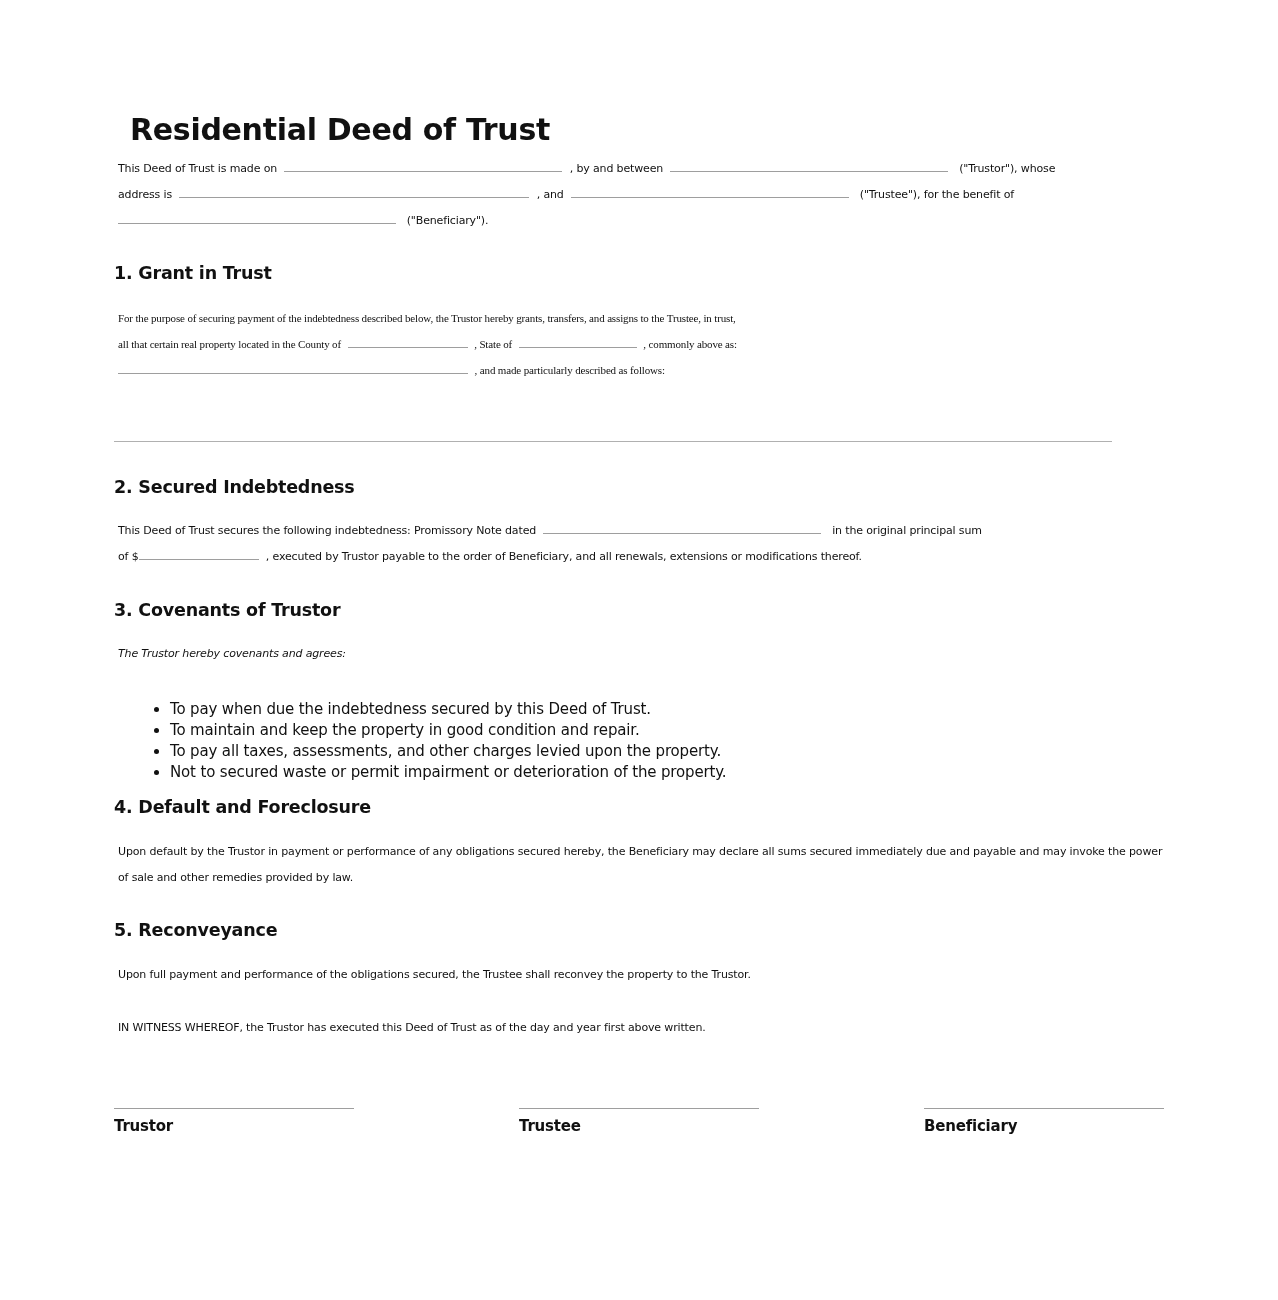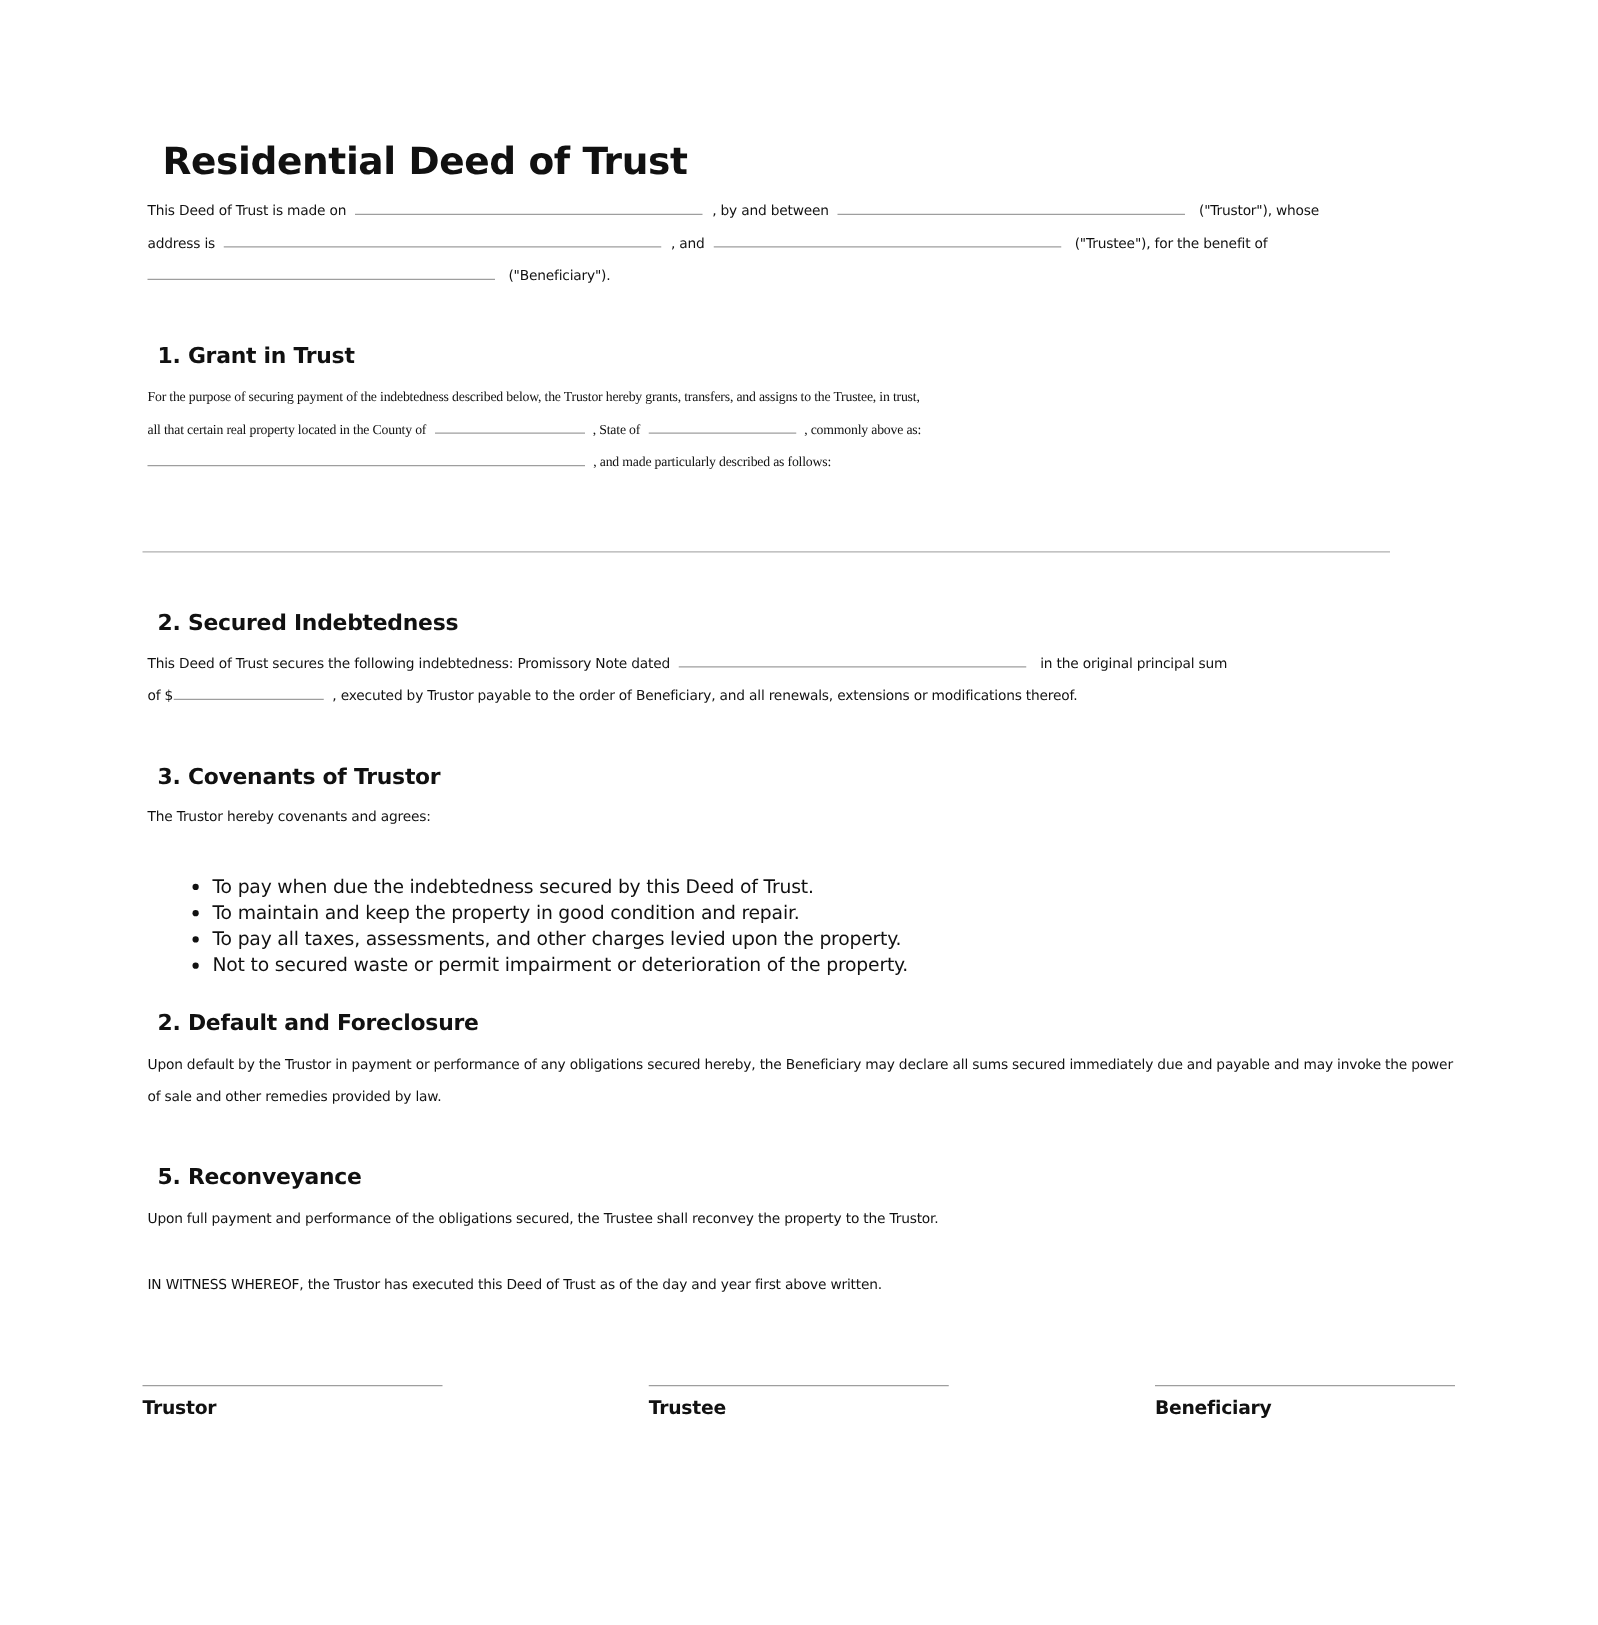--- a/index.html
+++ b/index.html
@@ -11,21 +11,21 @@
   .page { position: absolute; left: 114px; top: 0; width: 1052px; }
   h1 {
     position: absolute; top: 96px; left: 0; margin: 16px;
     font-size: 30px; font-weight: bold; letter-spacing: -0.3px; white-space: nowrap;
   }
   .para {
     position: absolute; left: 4px; width: 1052px; margin: 0;
     font-size: 11px; line-height: 26px; letter-spacing: -0.15px;
   }
   h2 {
-    position: absolute; left: 0; margin: 12px;
+    position: absolute; left: 0; margin: 0;
     font-size: 17.5px; font-weight: bold; letter-spacing: -0.2px; white-space: nowrap;
   }
   .blank {
     display: inline-block; vertical-align: baseline;
     border-bottom: 1px solid #9e9e9e; height: 14px; margin: 0 4px;
   }
   .w280 { width: 278px; }
   .w350 { width: 350px; }
   .w120 { width: 120px; }
   .w118 { width: 118px; }
@@ -77,29 +77,29 @@
   <h2 style="top:477px;">2. Secured Indebtedness</h2>
   <p class="para" style="top:518px;">
     <span>This Deed of Trust secures the following indebtedness: Promissory Note dated</span>
     <span class="blank w280"></span>
     &nbsp;<span>in the original principal sum</span><br>
     <span>of $</span><span class="blank w120" style="margin-left:0;"></span>
     <span>, executed by Trustor payable to the order of Beneficiary, and all renewals, extensions or modifications thereof.</span>
   </p>
 
   <h2 style="top:600px;">3. Covenants of Trustor</h2>
-  <p class="para" style="top:641px;">The Trustor hereby covenants and agrees:</p>
+  <p class="para" style="top:641px;font-style:italic;">The Trustor hereby covenants and agrees:</p>
   <ul class="covenants">
     <li>To pay when due the indebtedness secured by this Deed of Trust.</li>
     <li>To maintain and keep the property in good condition and repair.</li>
     <li>To pay all taxes, assessments, and other charges levied upon the property.</li>
     <li>Not to secured waste or permit impairment or deterioration of the property.</li>
   </ul>
 
-  <h2 style="top:797px;">2. Default and Foreclosure</h2>
+  <h2 style="top:797px;">4. Default and Foreclosure</h2>
   <p class="para" style="top:839px;">Upon default by the Trustor in payment or performance of any obligations secured hereby, the Beneficiary may declare all sums secured immediately due and payable and may invoke the power of sale and other remedies provided by law.</p>
 
   <h2 style="top:920px;">5. Reconveyance</h2>
   <p class="para" style="top:962px;">Upon full payment and performance of the obligations secured, the Trustee shall reconvey the property to the Trustor.</p>
 
   <p class="para" style="top:1015px;">IN WITNESS WHEREOF, the Trustor has executed this Deed of Trust as of the day and year first above written.</p>
 
   <div class="sig" style="left:0;">
     <div class="line"></div>
     <div class="label">Trustor</div>

